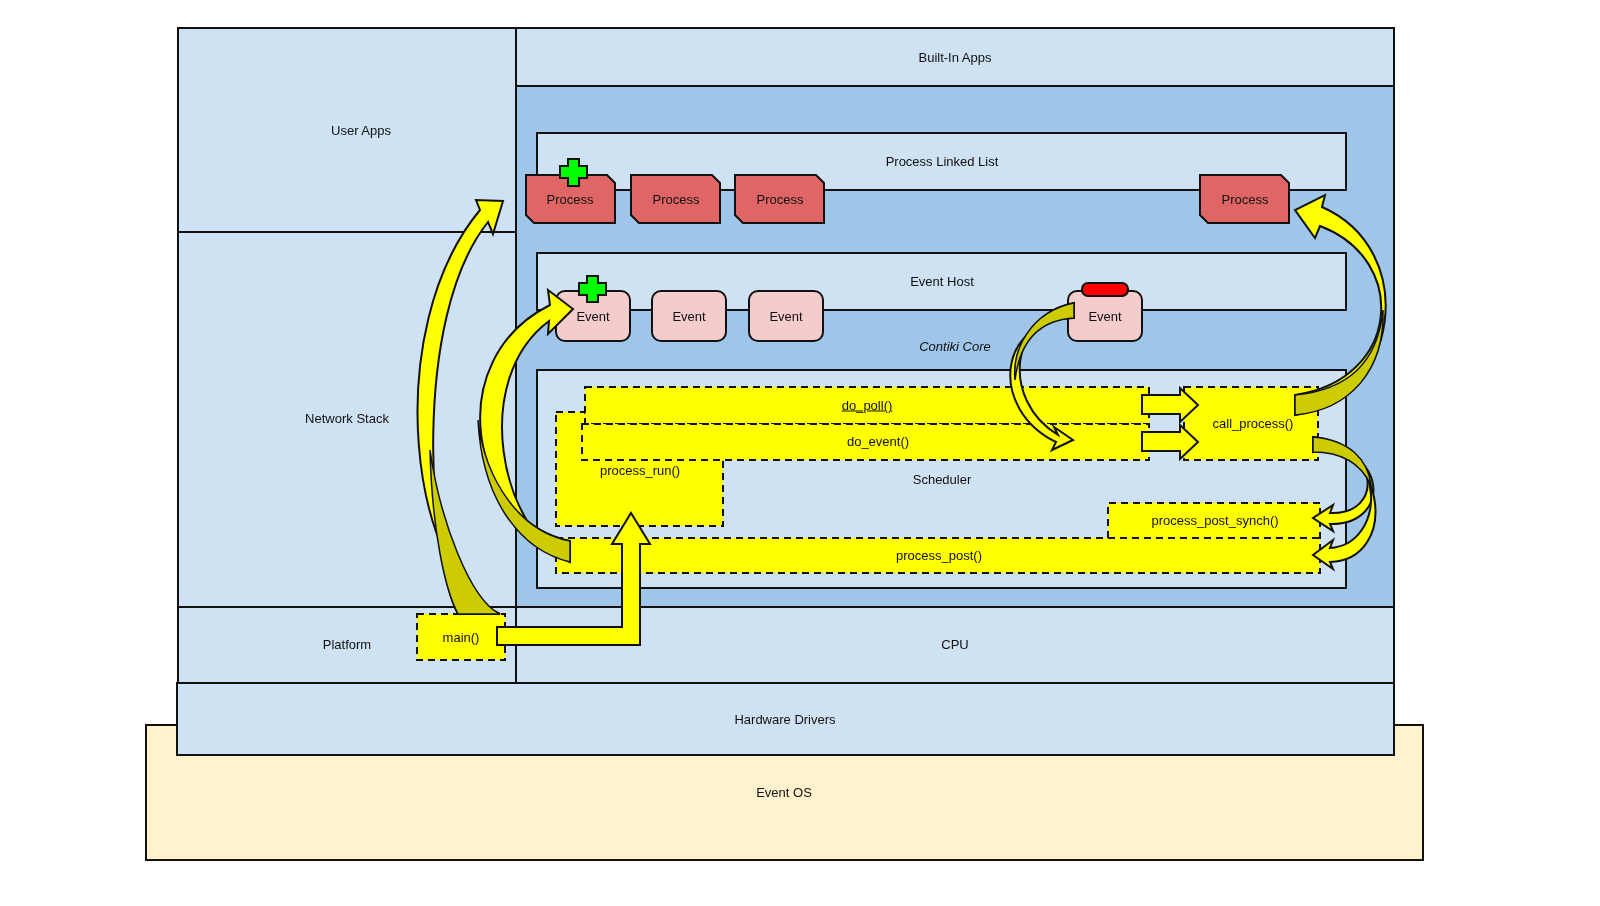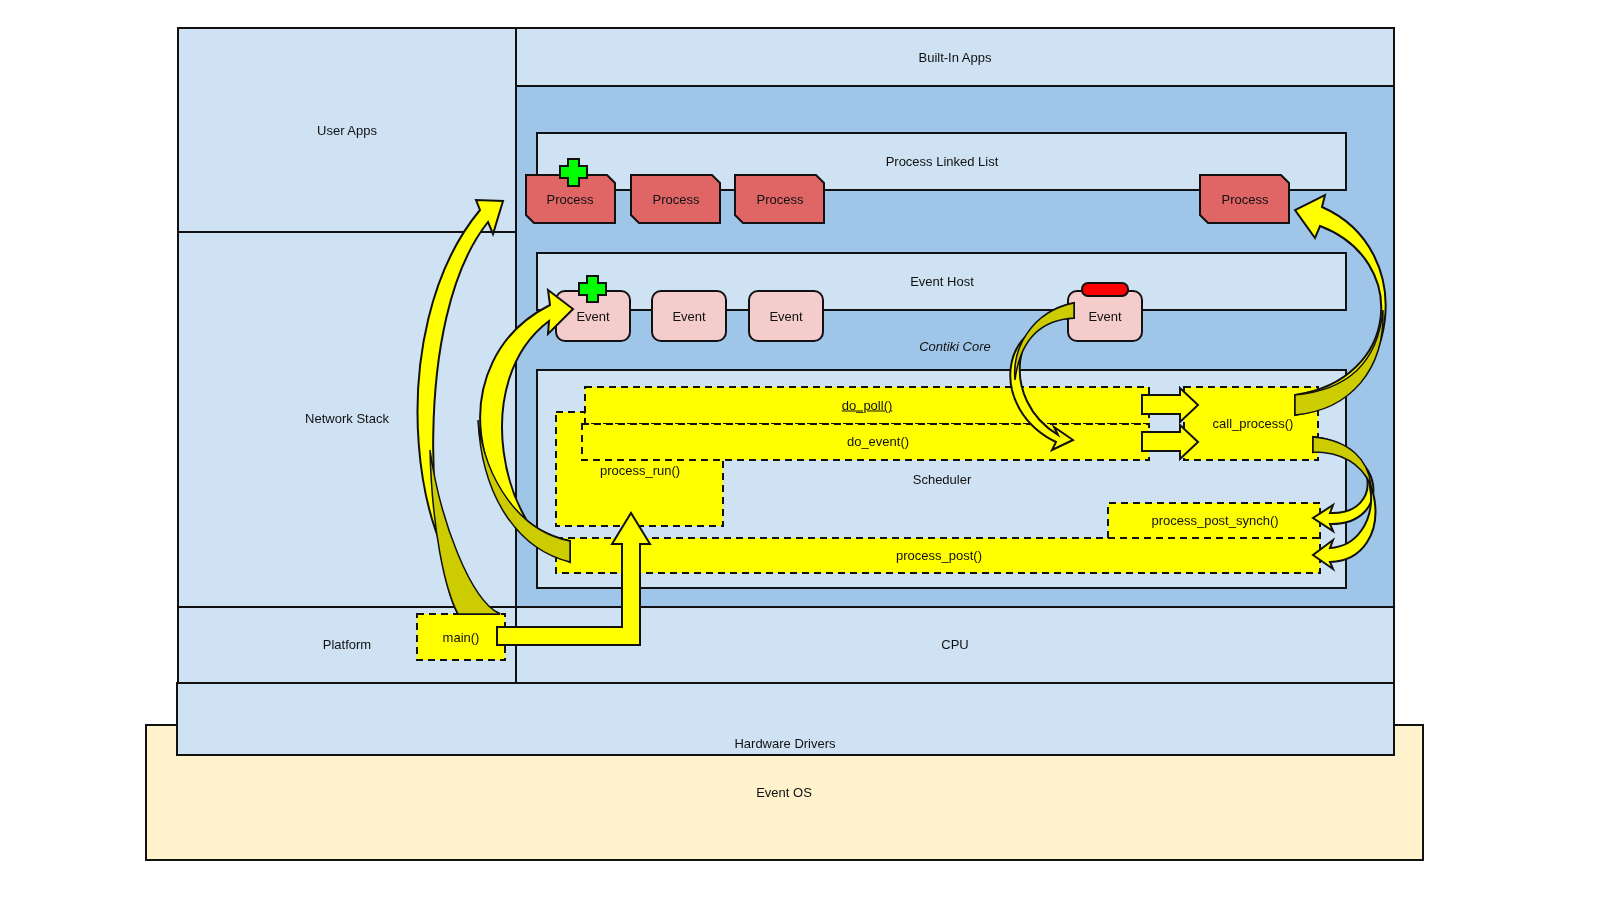--- a/index.html
+++ b/index.html
@@ -12,24 +12,24 @@
   .host{background:#fff2cc;}
   svg{position:absolute;left:0;top:0;overflow:visible;}
 </style>
 </head>
 <body>
 
 <div class="abs box host" style="left:145px;top:724px;width:1279px;height:137px;"></div>
 <span class="lbl" style="left:784px;top:792px;">Event OS</span>
 
 <div class="abs box light" style="left:176px;top:682px;width:1219px;height:74px;"></div>
-<span class="lbl" style="left:785px;top:719px;margin-top:24px;">Hardware Drivers</span>
+<span class="lbl" style="left:785px;top:719px;">Hardware Drivers</span>
 
 <div class="abs box light" style="left:177px;top:27px;width:340px;height:206px;"></div>
-<span class="lbl" style="left:347px;top:130px;">User Apps</span>
+<span class="lbl" style="left:361px;top:130px;">User Apps</span>
 
 <div class="abs box light" style="left:177px;top:231px;width:340px;height:377px;"></div>
 <span class="lbl" style="left:347px;top:418px;">Network Stack</span>
 
 <div class="abs box light" style="left:177px;top:606px;width:340px;height:78px;"></div>
 <span class="lbl" style="left:347px;top:644px;">Platform</span>
 
 <div class="abs box light" style="left:515px;top:27px;width:880px;height:60px;"></div>
 <span class="lbl" style="left:955px;top:57px;">Built-In Apps</span>
 

